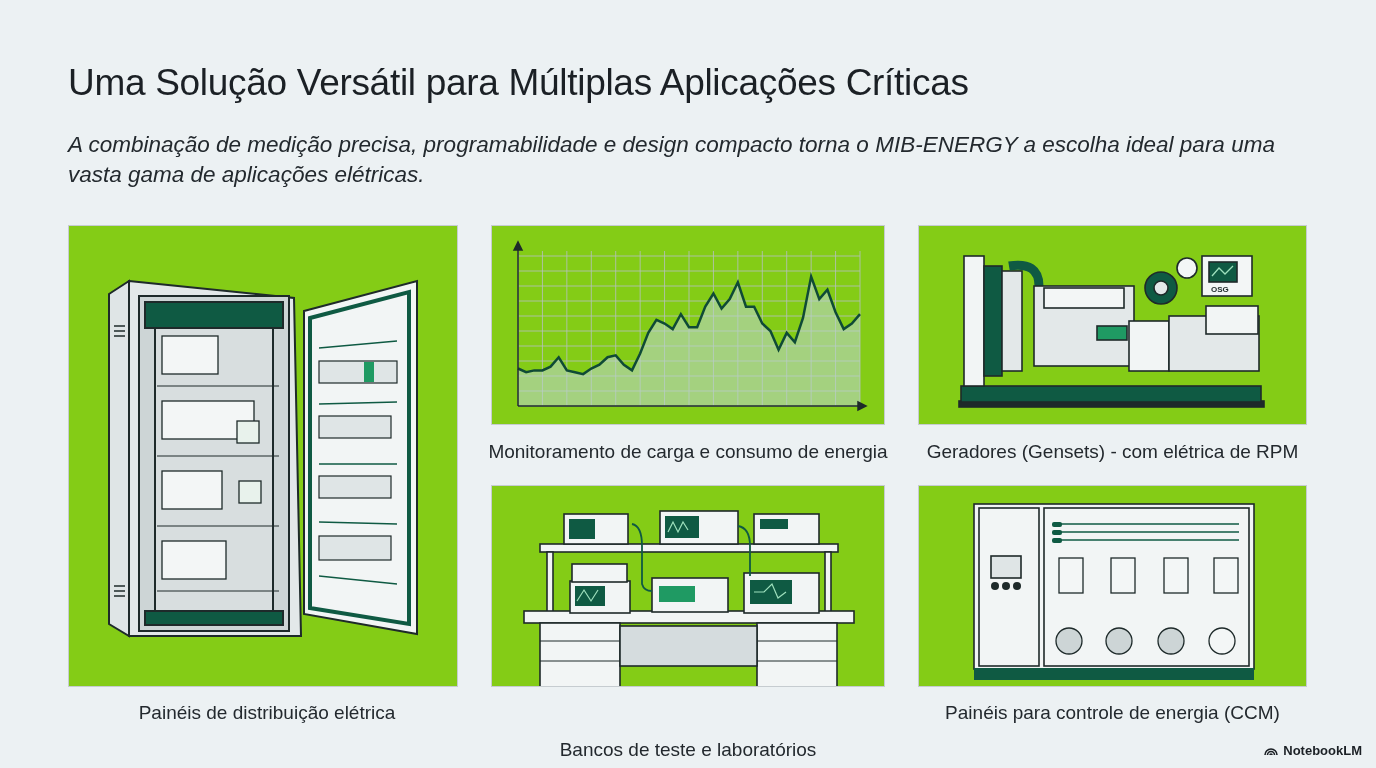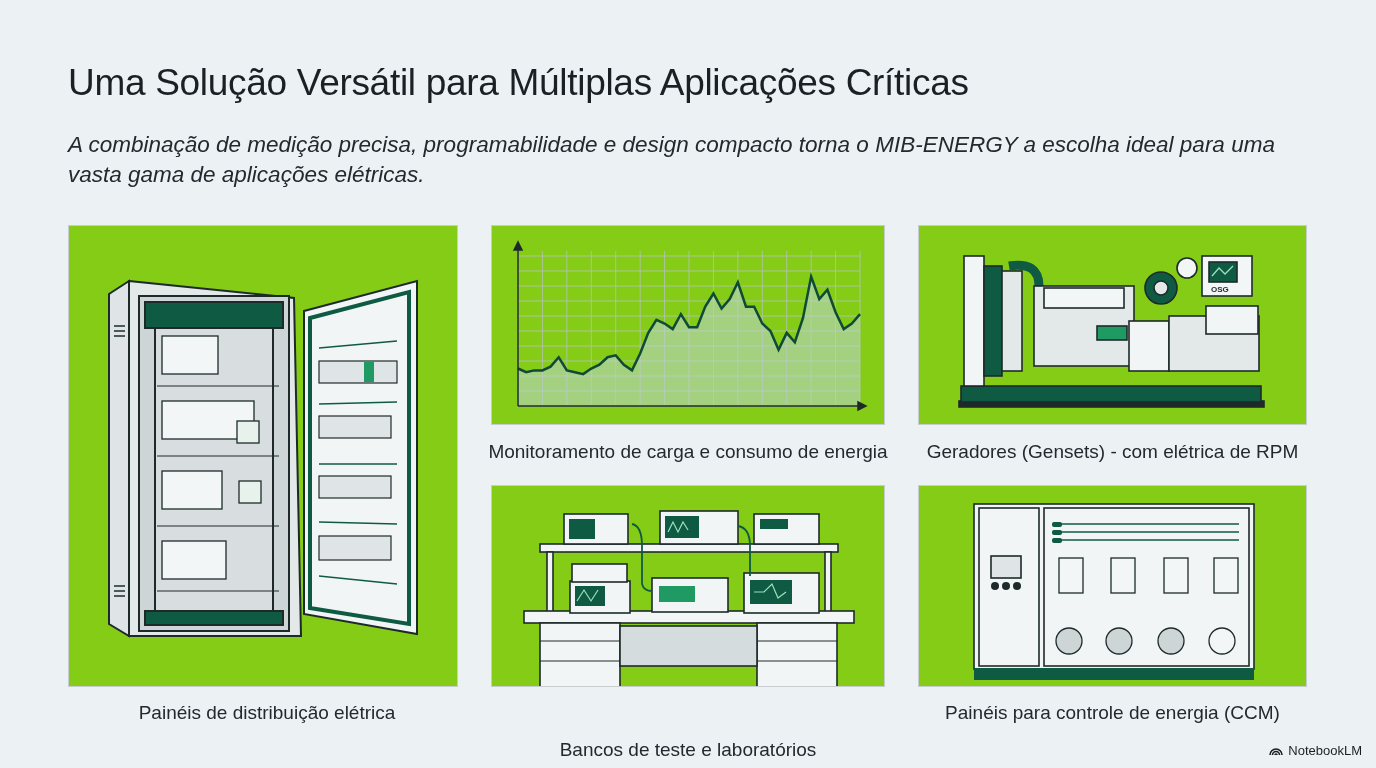--- a/index.html
+++ b/index.html
@@ -26,21 +26,21 @@
     overflow: hidden;
   }
   .caption {
     position: absolute; text-align: center;
     font-size: 19px; color: #23292e; white-space: nowrap;
   }
   .panel svg { position: absolute; left: 0; top: 0; }
   .brand {
     position: absolute; right: 14px; bottom: 10px;
     display: flex; align-items: center; gap: 5px;
-    font-size: 13px; font-weight: normal; color: #1b2025;
+    font-size: 13px; font-weight: bold; color: #1b2025;
   }
   .brand svg { width: 14px; height: 11px; }
 </style>
 </head>
 <body>
 
 <div class="title">Uma Solução Versátil para Múltiplas Aplicações Críticas</div>
 <div class="subtitle">A combinação de medição precisa, programabilidade e design compacto torna o MIB-ENERGY a escolha ideal para uma vasta gama de aplicações elétricas.</div>
 
 <div class="panel" style="left:68px;top:225px;width:390px;height:462px;">

